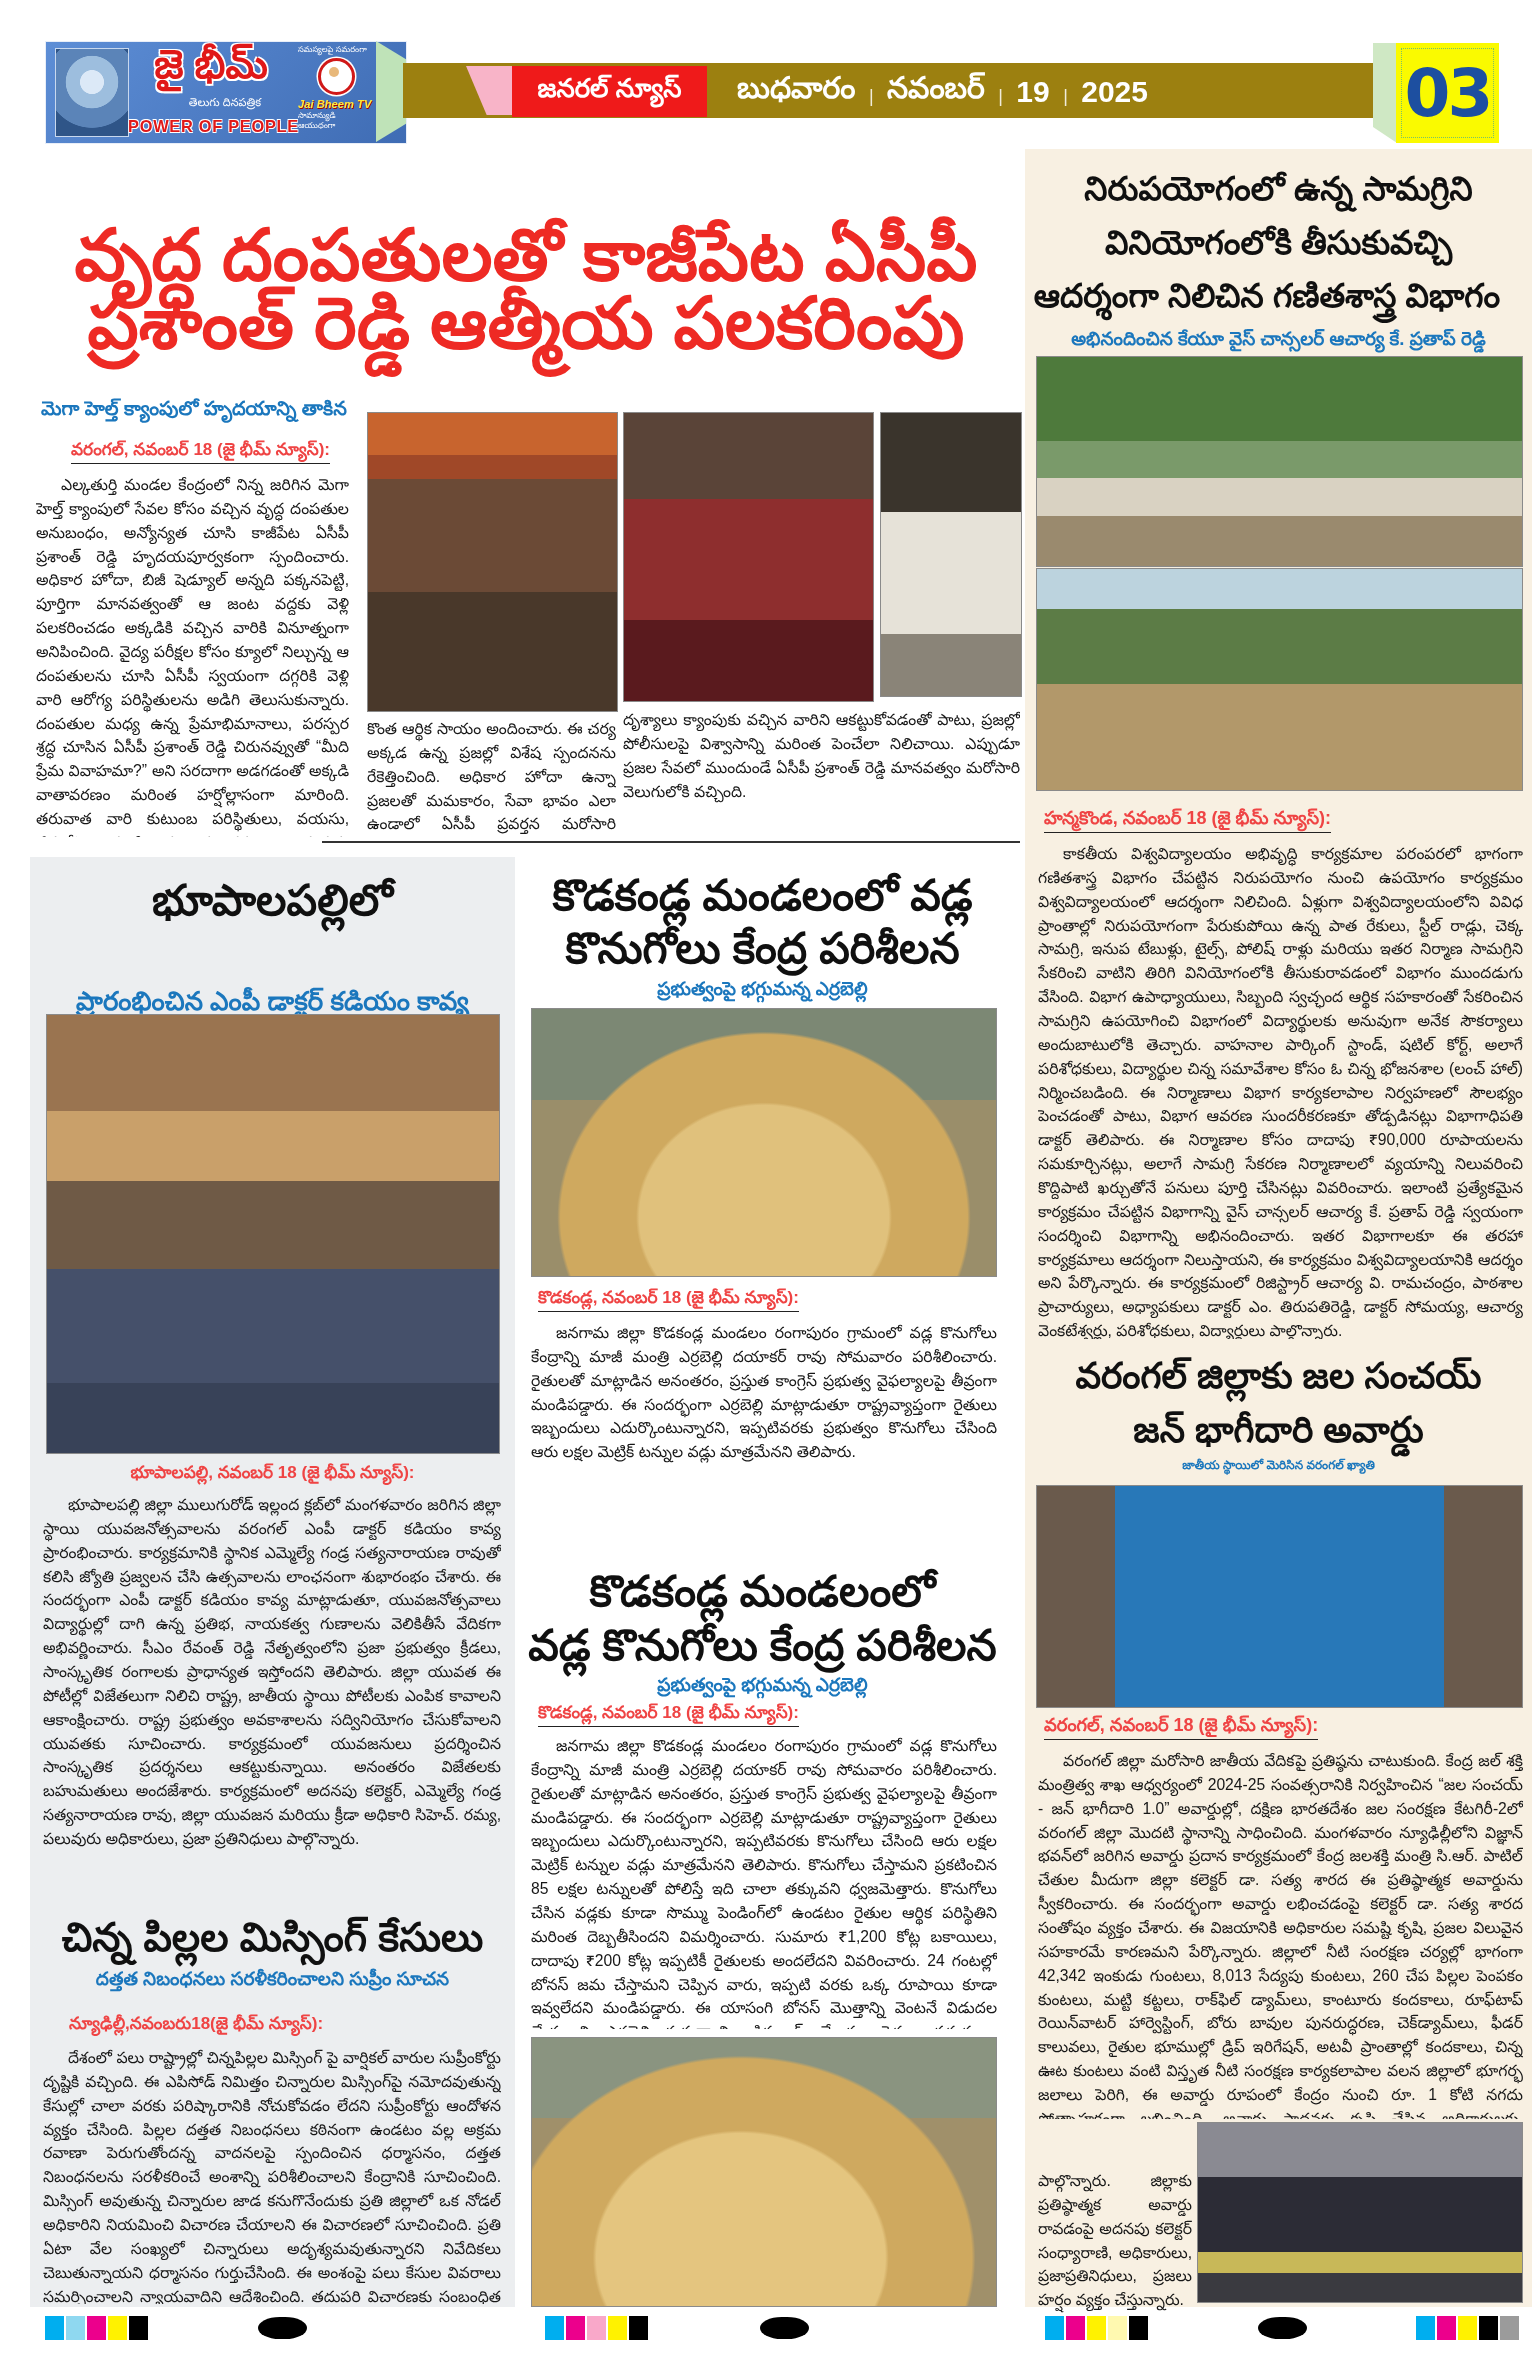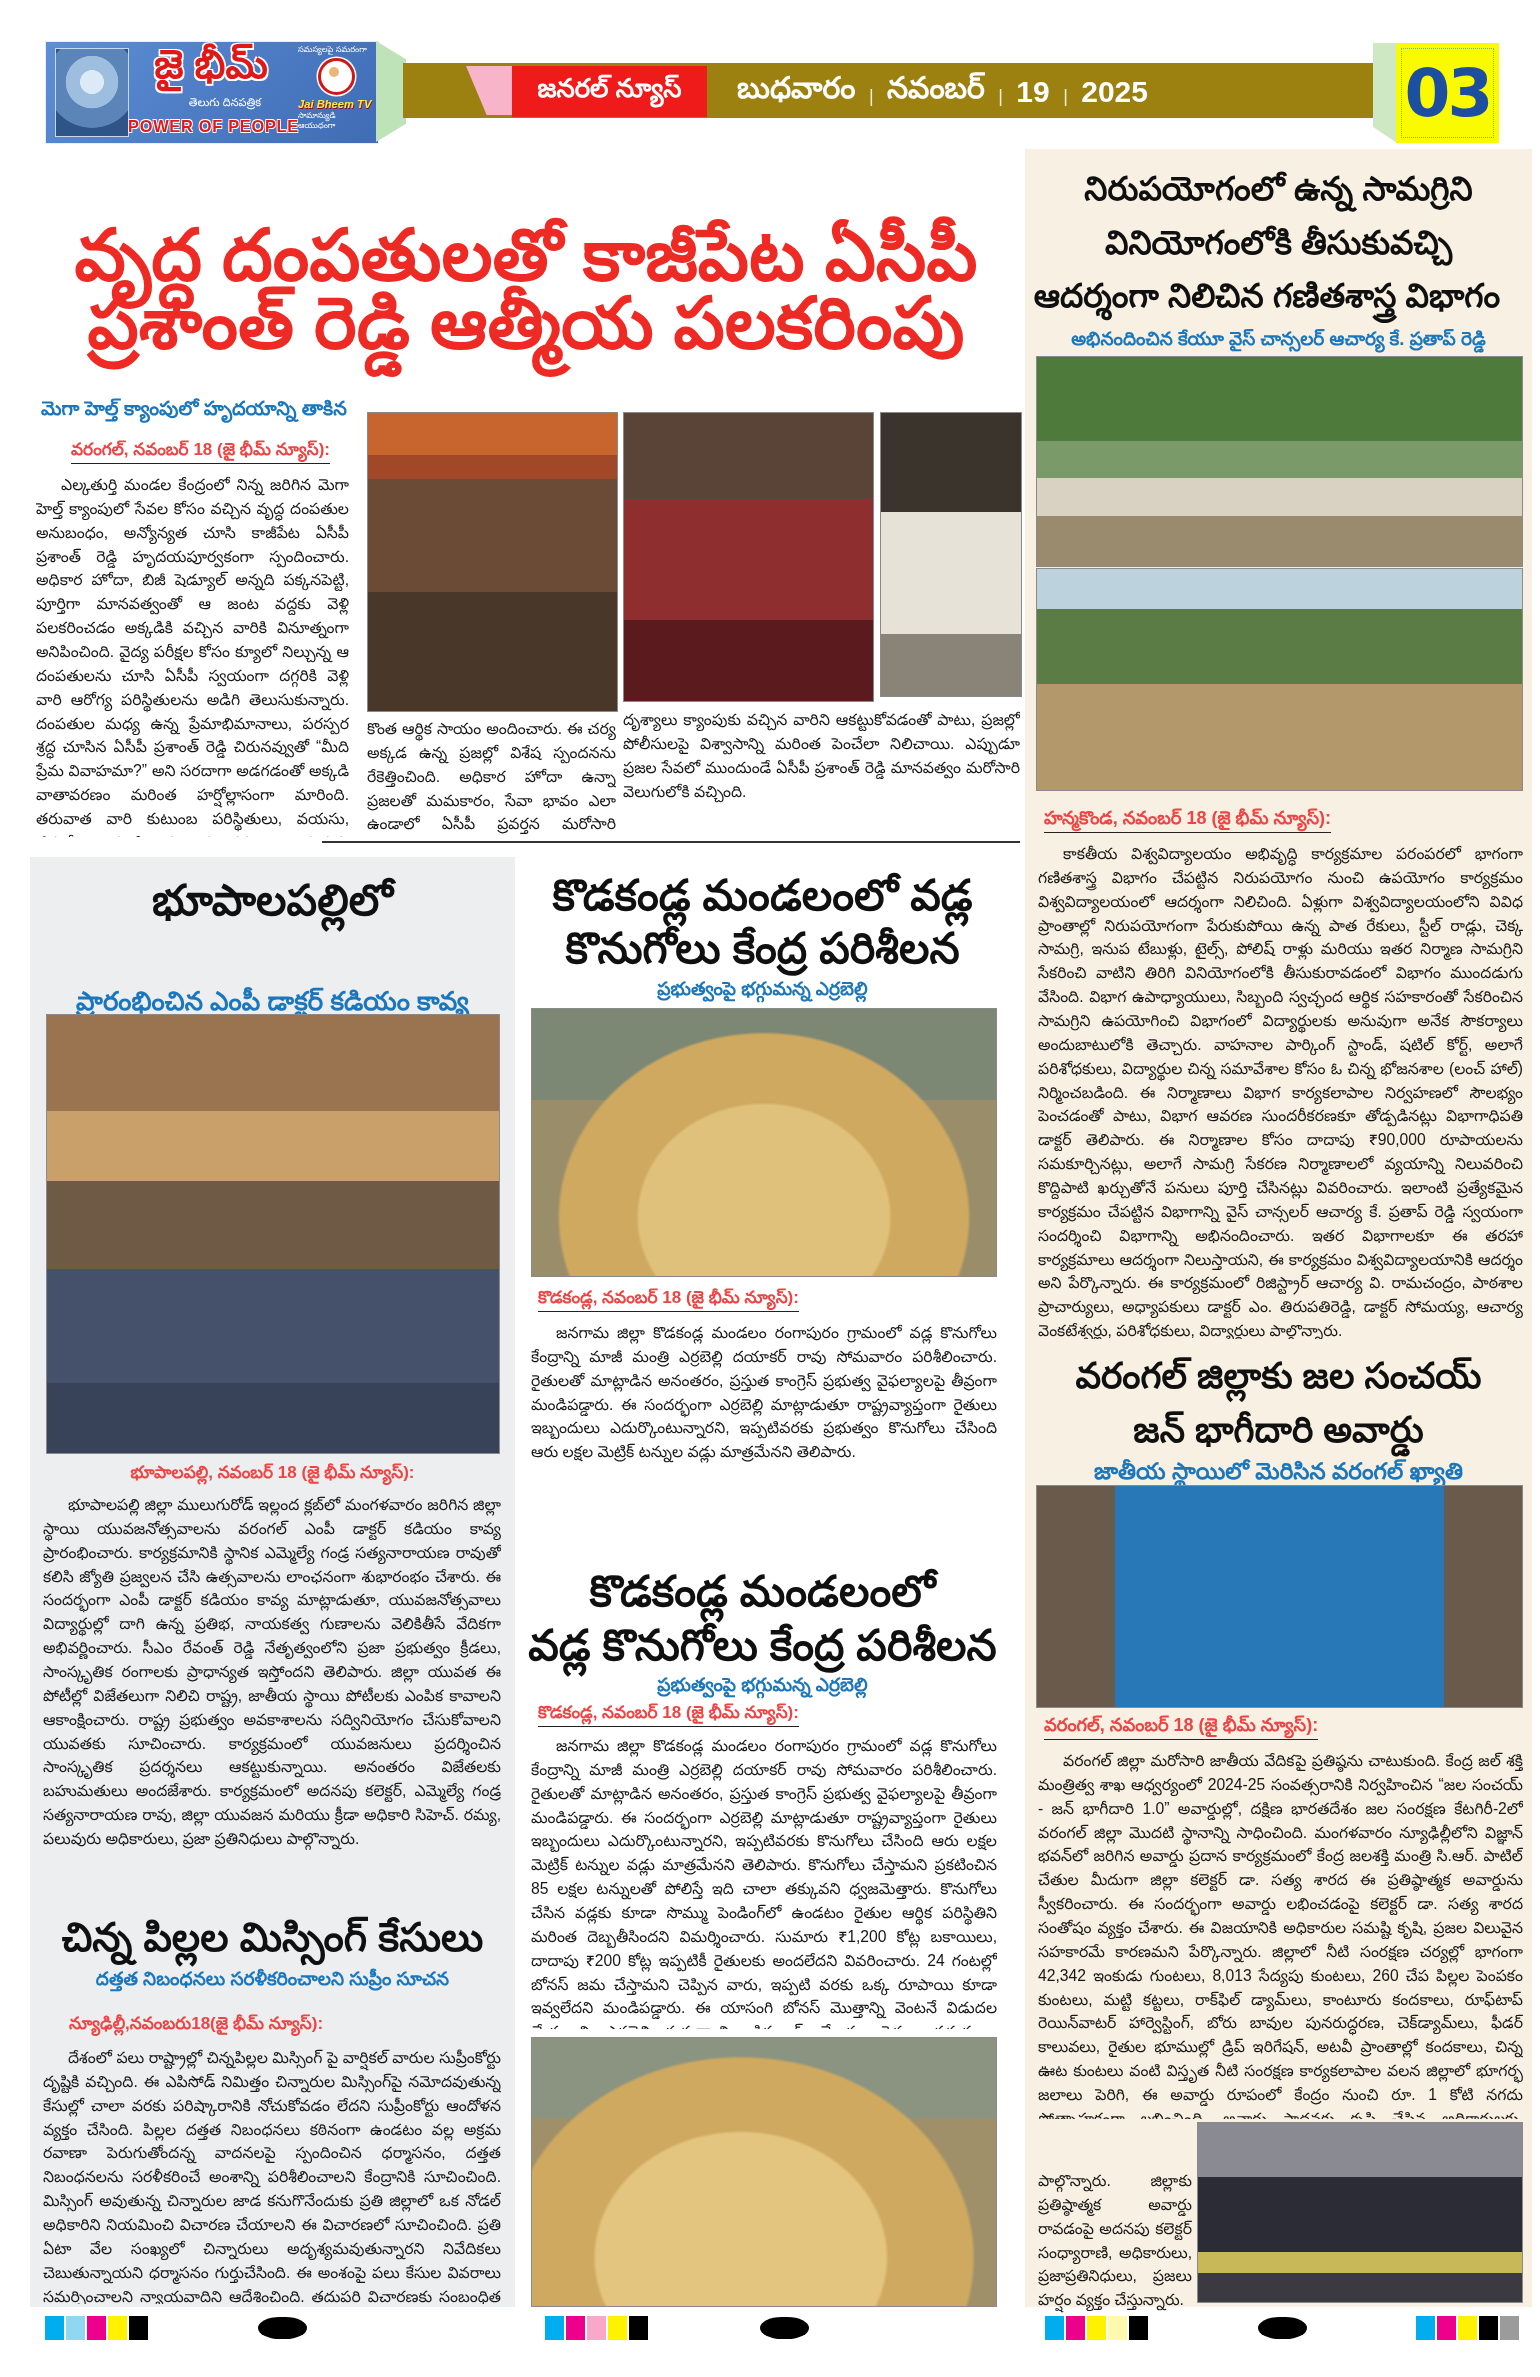--- a/index.html
+++ b/index.html
@@ -1,21 +1,21 @@
 <!DOCTYPE html>
 <html style="font-size:12px"><head>
 <meta charset="utf-8">
 <style>
   html,body{margin:0;padding:0;background:#ffffff;}
   .page{position:relative;width:1541px;height:2377px;background:#ffffff;overflow:hidden;
         font-family:"Liberation Sans",sans-serif;color:#1a1a1a;}
   .abs{position:absolute;}
   
   .logo-box{left:45px;top:41px;width:332px;height:101px;background:linear-gradient(135deg,#5d8ed6,#3f6cb4);
-            border:1.5px solid #e8eef8;display:flex;}
+            border:1.5px solid #e8eef8;display:flex;padding-left:28px;}
   .portrait{position:absolute;left:9px;top:6px;width:72px;height:87px;
             background:radial-gradient(circle at 50% 38%,#dce9f7 0 18%,#9dbede 19% 40%,#5b84b8 41% 70%,#2f5588 71%);
             border:0.7px solid #c8d8ee;}
   .logo-title{position:absolute;left:86px;top:1.5px;width:158px;text-align:center;
               font-size:40px;font-weight:bold;color:#e01818;line-height:1.0;
               text-shadow:-1.5px -1.5px 0 #fff,1.5px -1.5px 0 #fff,-1.5px 1.5px 0 #fff,1.5px 1.5px 0 #fff;}
   .logo-sub{position:absolute;left:112px;top:54px;width:134px;text-align:center;font-size:11.2px;color:#ffffff;}
   .logo-power{position:absolute;left:79px;top:75px;width:177px;text-align:center;font-size:16.4px;font-weight:bold;color:#e01818;
               text-shadow:-0.7px -0.7px 0 #fff,0.7px -0.7px 0 #fff,-0.7px 0.7px 0 #fff,0.7px 0.7px 0 #fff;letter-spacing:0.7px;}
   .logo-side{position:absolute;left:252px;top:3px;width:76px;text-align:left;color:#fff;font-size:8.2px;line-height:1.2;}
@@ -150,21 +150,21 @@
   <div class="abs hl-black" style="left:1025px;top:224px;width:507px;font-size:33px;">వినియోగంలోకి తీసుకువచ్చి</div>
   <div class="abs hl-black" style="left:1025px;top:277px;width:484px;font-size:33px;">ఆదర్శంగా నిలిచిన గణితశాస్త్ర విభాగం</div>
   <div class="abs subhead" style="left:1025px;top:328px;width:507px;font-size:18.6px;">అభినందించిన కేయూ వైస్ చాన్సలర్ ఆచార్య కే. ప్రతాప్ రెడ్డి</div>
   <div class="abs photo ph-math1" style="left:1036px;top:356px;width:485px;height:209px;"></div>
   <div class="abs photo ph-math2" style="left:1036px;top:568px;width:485px;height:221px;"></div>
   <div class="abs dateline" style="left:1044px;top:808px;font-size:18px;"><span class="u">హన్మకొండ, నవంబర్ 18 (జై భీమ్ న్యూస్):</span></div>
   <div class="abs body-txt ind" style="left:1038px;top:842px;width:485px;height:497px;">కాకతీయ విశ్వవిద్యాలయం అభివృద్ధి కార్యక్రమాల పరంపరలో భాగంగా గణితశాస్త్ర విభాగం చేపట్టిన నిరుపయోగం నుంచి ఉపయోగం కార్యక్రమం విశ్వవిద్యాలయంలో ఆదర్శంగా నిలిచింది. ఏళ్లుగా విశ్వవిద్యాలయంలోని వివిధ ప్రాంతాల్లో నిరుపయోగంగా పేరుకుపోయి ఉన్న పాత రేకులు, స్టీల్ రాడ్లు, చెక్క సామగ్రి, ఇనుప టేబుళ్లు, టైల్స్, పోలిష్ రాళ్లు మరియు ఇతర నిర్మాణ సామగ్రిని సేకరించి వాటిని తిరిగి వినియోగంలోకి తీసుకురావడంలో విభాగం ముందడుగు వేసింది. విభాగ ఉపాధ్యాయులు, సిబ్బంది స్వచ్ఛంద ఆర్థిక సహకారంతో సేకరించిన సామగ్రిని ఉపయోగించి విభాగంలో విద్యార్థులకు అనువుగా అనేక సౌకర్యాలు అందుబాటులోకి తెచ్చారు. వాహనాల పార్కింగ్ స్టాండ్, షటిల్ కోర్ట్, అలాగే పరిశోధకులు, విద్యార్థుల చిన్న సమావేశాల కోసం ఓ చిన్న భోజనశాల (లంచ్ హాల్) నిర్మించబడింది. ఈ నిర్మాణాలు విభాగ కార్యకలాపాల నిర్వహణలో సౌలభ్యం పెంచడంతో పాటు, విభాగ ఆవరణ సుందరీకరణకూ తోడ్పడినట్లు విభాగాధిపతి డాక్టర్ తెలిపారు. ఈ నిర్మాణాల కోసం దాదాపు ₹90,000 రూపాయలను సమకూర్చినట్లు, అలాగే సామగ్రి సేకరణ నిర్మాణాలలో వ్యయాన్ని నిలువరించి కొద్దిపాటి ఖర్చుతోనే పనులు పూర్తి చేసినట్లు వివరించారు. ఇలాంటి ప్రత్యేకమైన కార్యక్రమం చేపట్టిన విభాగాన్ని వైస్ చాన్సలర్ ఆచార్య కే. ప్రతాప్ రెడ్డి స్వయంగా సందర్శించి విభాగాన్ని అభినందించారు. ఇతర విభాగాలకూ ఈ తరహా కార్యక్రమాలు ఆదర్శంగా నిలుస్తాయని, ఈ కార్యక్రమం విశ్వవిద్యాలయానికి ఆదర్శం అని పేర్కొన్నారు. ఈ కార్యక్రమంలో రిజిస్ట్రార్ ఆచార్య వి. రామచంద్రం, పాఠశాల ప్రాచార్యులు, అధ్యాపకులు డాక్టర్ ఎం. తిరుపతిరెడ్డి, డాక్టర్ సోమయ్య, ఆచార్య వెంకటేశ్వర్లు, పరిశోధకులు, విద్యార్థులు పాల్గొన్నారు.</div>
 
   <div class="abs hl-black" style="left:1025px;top:1355px;width:507px;font-size:36px;">వరంగల్ జిల్లాకు జల సంచయ్</div>
   <div class="abs hl-black" style="left:1025px;top:1409px;width:507px;font-size:36px;">జన్ భాగీదారి అవార్డు</div>
-  <div class="abs subhead" style="left:1025px;top:1458px;width:507px;font-size:23px;">జాతీయ స్థాయిలో మెరిసిన వరంగల్ ఖ్యాతి</div>
+  <div class="abs subhead" style="left:1025px;top:1458px;width:507px;font-size:12px;">జాతీయ స్థాయిలో మెరిసిన వరంగల్ ఖ్యాతి</div>
   <div class="abs photo ph-award1" style="left:1036px;top:1485px;width:485px;height:221px;"></div>
   <div class="abs dateline" style="left:1044px;top:1715px;font-size:18px;"><span class="u">వరంగల్, నవంబర్ 18 (జై భీమ్ న్యూస్):</span></div>
   <div class="abs body-txt ind" style="left:1038px;top:1749px;width:485px;height:370px;">వరంగల్ జిల్లా మరోసారి జాతీయ వేదికపై ప్రతిష్ఠను చాటుకుంది. కేంద్ర జల్ శక్తి మంత్రిత్వ శాఖ ఆధ్వర్యంలో 2024-25 సంవత్సరానికి నిర్వహించిన “జల సంచయ్ - జన్ భాగీదారి 1.0” అవార్డుల్లో, దక్షిణ భారతదేశం జల సంరక్షణ కేటగిరీ-2లో వరంగల్ జిల్లా మొదటి స్థానాన్ని సాధించింది. మంగళవారం న్యూఢిల్లీలోని విజ్ఞాన్ భవన్‌లో జరిగిన అవార్డు ప్రదాన కార్యక్రమంలో కేంద్ర జలశక్తి మంత్రి సి.ఆర్. పాటిల్ చేతుల మీదుగా జిల్లా కలెక్టర్ డా. సత్య శారద ఈ ప్రతిష్ఠాత్మక అవార్డును స్వీకరించారు. ఈ సందర్భంగా అవార్డు లభించడంపై కలెక్టర్ డా. సత్య శారద సంతోషం వ్యక్తం చేశారు. ఈ విజయానికి అధికారుల సమష్టి కృషి, ప్రజల విలువైన సహకారమే కారణమని పేర్కొన్నారు. జిల్లాలో నీటి సంరక్షణ చర్యల్లో భాగంగా 42,342 ఇంకుడు గుంటలు, 8,013 సేద్యపు కుంటలు, 260 చేప పిల్లల పెంపకం కుంటలు, మట్టి కట్టలు, రాక్‌ఫిల్ డ్యామ్‌లు, కాంటూరు కందకాలు, రూఫ్‌టాప్ రెయిన్‌వాటర్ హార్వెస్టింగ్, బోరు బావుల పునరుద్ధరణ, చెక్‌డ్యామ్‌లు, ఫీడర్ కాలువలు, రైతుల భూముల్లో డ్రిప్ ఇరిగేషన్, అటవీ ప్రాంతాల్లో కందకాలు, చిన్న ఊట కుంటలు వంటి విస్తృత నీటి సంరక్షణ కార్యకలాపాల వలన జిల్లాలో భూగర్భ జలాలు పెరిగి, ఈ అవార్డు రూపంలో కేంద్రం నుంచి రూ. 1 కోటి నగదు ప్రోత్సాహకంగా లభించింది. అవార్డు సాధనకు కృషి చేసిన అధికారులకు, సహకరించిన ప్రజలకు కలెక్టర్ కృతజ్ఞతలు తెలిపారు. కార్యక్రమంలో కలెక్టర్‌తో పాటు జిల్లా గ్రామీణాభివృద్ధి సంస్థ అధికారి రామిరెడ్డి</div>
   <div class="abs body-txt" style="left:1038px;top:2122px;width:154px;height:183px;margin-top:47px;">పాల్గొన్నారు. జిల్లాకు ప్రతిష్ఠాత్మక అవార్డు రావడంపై అదనపు కలెక్టర్ సంధ్యారాణి, అధికారులు, ప్రజాప్రతినిధులు, ప్రజలు హర్షం వ్యక్తం చేస్తున్నారు.</div>
   <div class="abs photo ph-award2" style="left:1197px;top:2122px;width:324px;height:179px;"></div>
 
   <div class="abs regrow" id="regrow">
       <div class="reggroup" style="left: 45px;">
         <div style="background: rgb(0, 174, 239);"></div>
         <div style="background: rgb(143, 216, 240);"></div>

